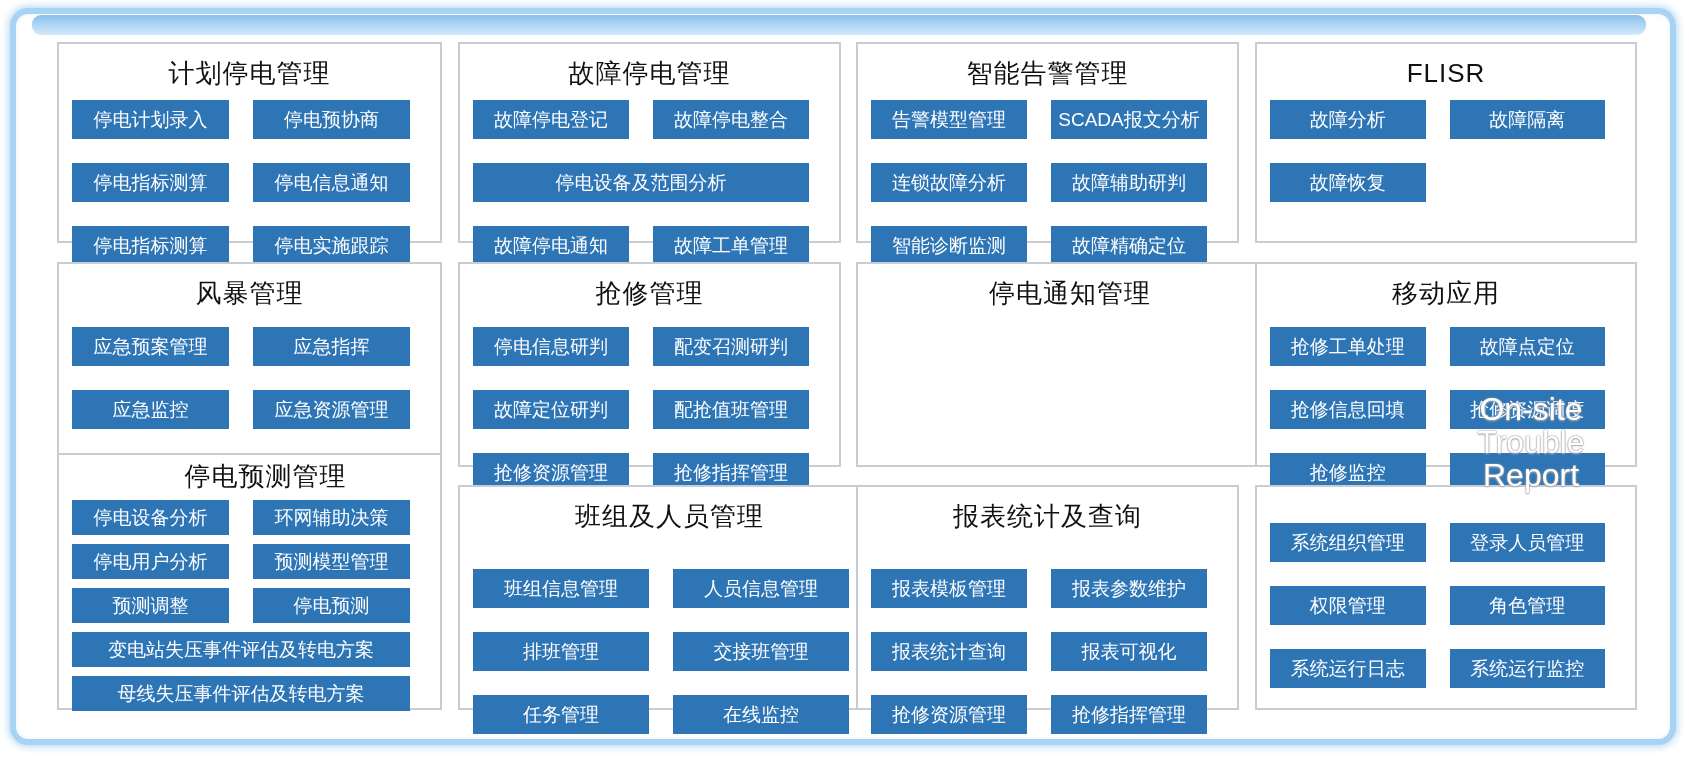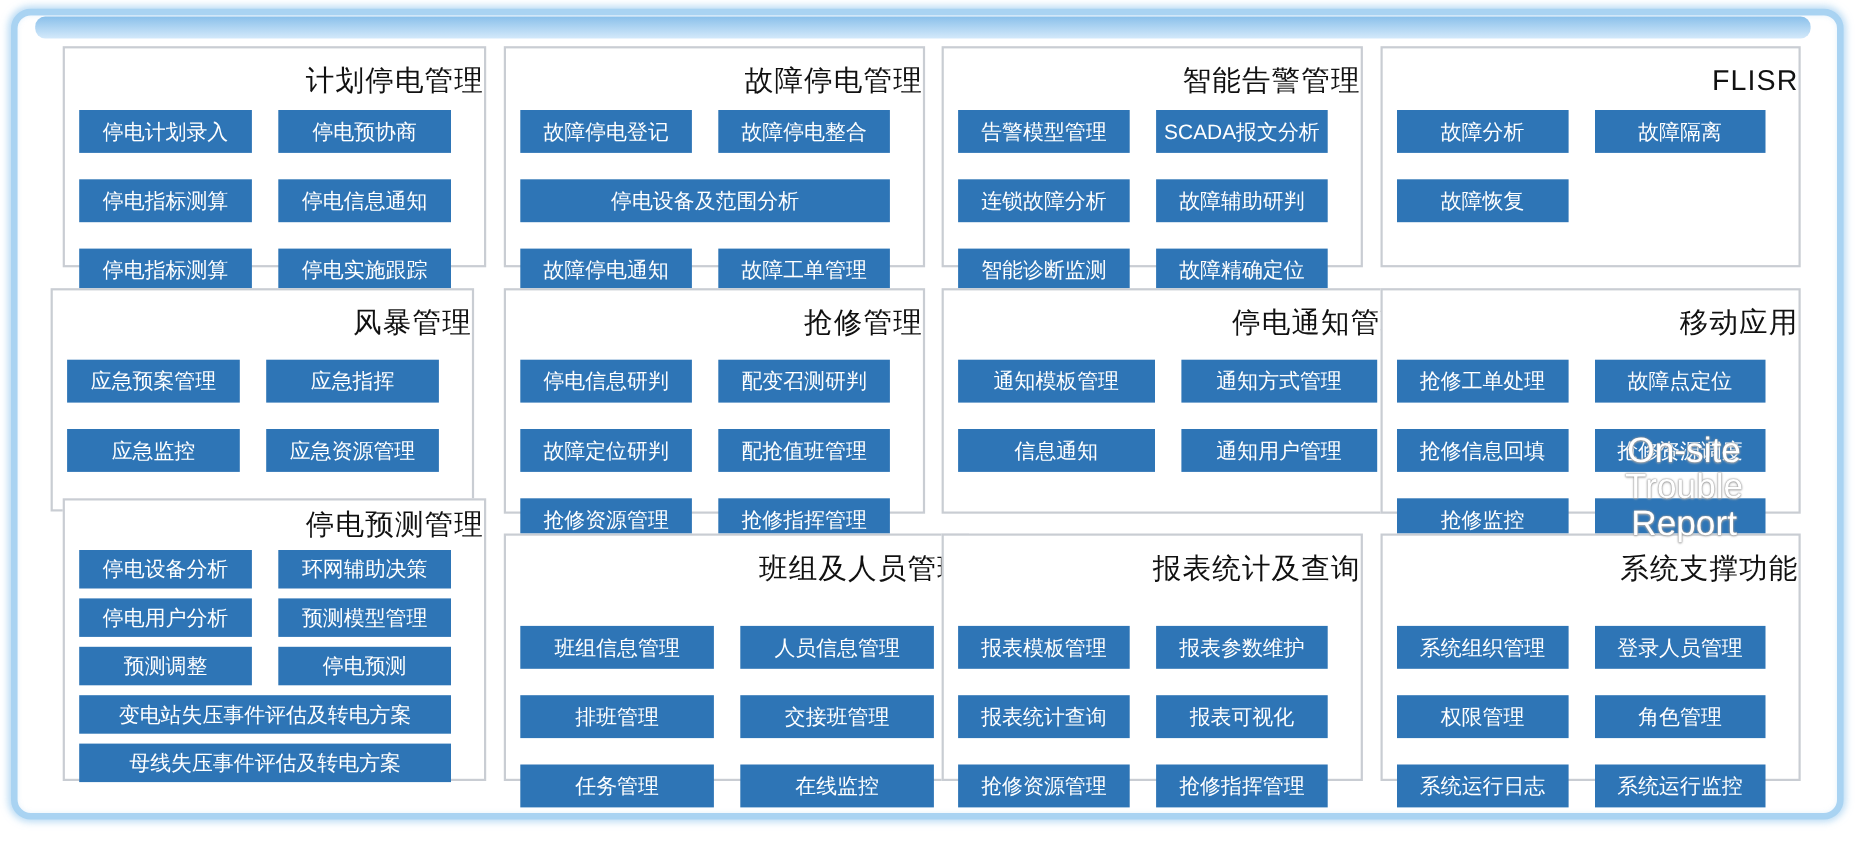--- a/index.html
+++ b/index.html
@@ -15,21 +15,21 @@
   }
   .frame-topbar{
     position:absolute;left:16px;top:1px;width:1614px;height:20px;border-radius:9px;
     background:linear-gradient(180deg,#7db9e8,#cfe7fa);opacity:.9;
   }
   .panel{
     position:absolute;background:#fff;box-sizing:border-box;z-index:2;
     border:2px solid var(--panel-border,#c9cdd3);
   }
   .panel-title{
-    margin:0;text-align:right;font-weight:normal;
+    margin:0;text-align:center;font-weight:normal;
     font-size:26px;line-height:34px;height:34px;padding-top:12px;
     color:var(--title-text,#111);letter-spacing:1px;white-space:nowrap;
   }
   .btn-grid{
     display:grid;grid-template-columns:1fr 1fr;column-gap:16px;row-gap:10px;
     margin:10px 30px 0 13px;
     gap:24px;
   }
   .btn{
     background:var(--btn-bg,#2e75b6);color:var(--btn-text,#fff);
@@ -94,21 +94,21 @@
 
 <section class="panel p-row1" style="left:1255px;top:42px;width:382px;height:201px">
   <h2 class="panel-title">FLISR</h2>
   <div class="btn-grid">
       <div class="btn">故障分析</div>
       <div class="btn">故障隔离</div>
       <div class="btn">故障恢复</div>
     </div>
 </section>
 
-<section class="panel p-row2" style="left:46px;top:262px;width:385px;height:203px">
+<section class="panel p-row2" style="left:57px;top:262px;width:385px;height:203px">
   <h2 class="panel-title">风暴管理</h2>
   <div class="btn-grid">
       <div class="btn">应急预案管理</div>
       <div class="btn">应急指挥</div>
       <div class="btn">应急监控</div>
       <div class="btn">应急资源管理</div>
     </div>
 </section>
 
 <section class="panel p-row2" style="left:458px;top:262px;width:383px;height:205px">
@@ -118,26 +118,20 @@
       <div class="btn">配变召测研判</div>
       <div class="btn">故障定位研判</div>
       <div class="btn">配抢值班管理</div>
       <div class="btn">抢修资源管理</div>
       <div class="btn">抢修指挥管理</div>
     </div>
 </section>
 
 <section class="panel p-row2" style="left:856px;top:262px;width:428px;height:205px">
   <h2 class="panel-title">停电通知管理</h2>
-  <div class="btn-grid">
-      <div class="btn">通知模板管理</div>
-      <div class="btn">通知方式管理</div>
-      <div class="btn">信息通知</div>
-      <div class="btn">通知用户管理</div>
-    </div>
 </section>
 
 <section class="panel p-row2" style="left:1255px;top:262px;width:382px;height:205px">
   <h2 class="panel-title">移动应用</h2>
   <div class="btn-grid">
       <div class="btn">抢修工单处理</div>
       <div class="btn">故障点定位</div>
       <div class="btn">抢修信息回填</div>
       <div class="btn">抢修资源调度</div>
       <div class="btn">抢修监控</div>
@@ -177,21 +171,20 @@
       <div class="btn">报表模板管理</div>
       <div class="btn">报表参数维护</div>
       <div class="btn">报表统计查询</div>
       <div class="btn">报表可视化</div>
       <div class="btn">抢修资源管理</div>
       <div class="btn">抢修指挥管理</div>
     </div>
 </section>
 
 <section class="panel p-row3" style="left:1255px;top:485px;width:382px;height:225px">
-  <h2 class="panel-title">系统支撑功能</h2>
   <div class="btn-grid">
       <div class="btn">系统组织管理</div>
       <div class="btn">登录人员管理</div>
       <div class="btn">权限管理</div>
       <div class="btn">角色管理</div>
       <div class="btn">系统运行日志</div>
       <div class="btn">系统运行监控</div>
     </div>
 </section>
 

